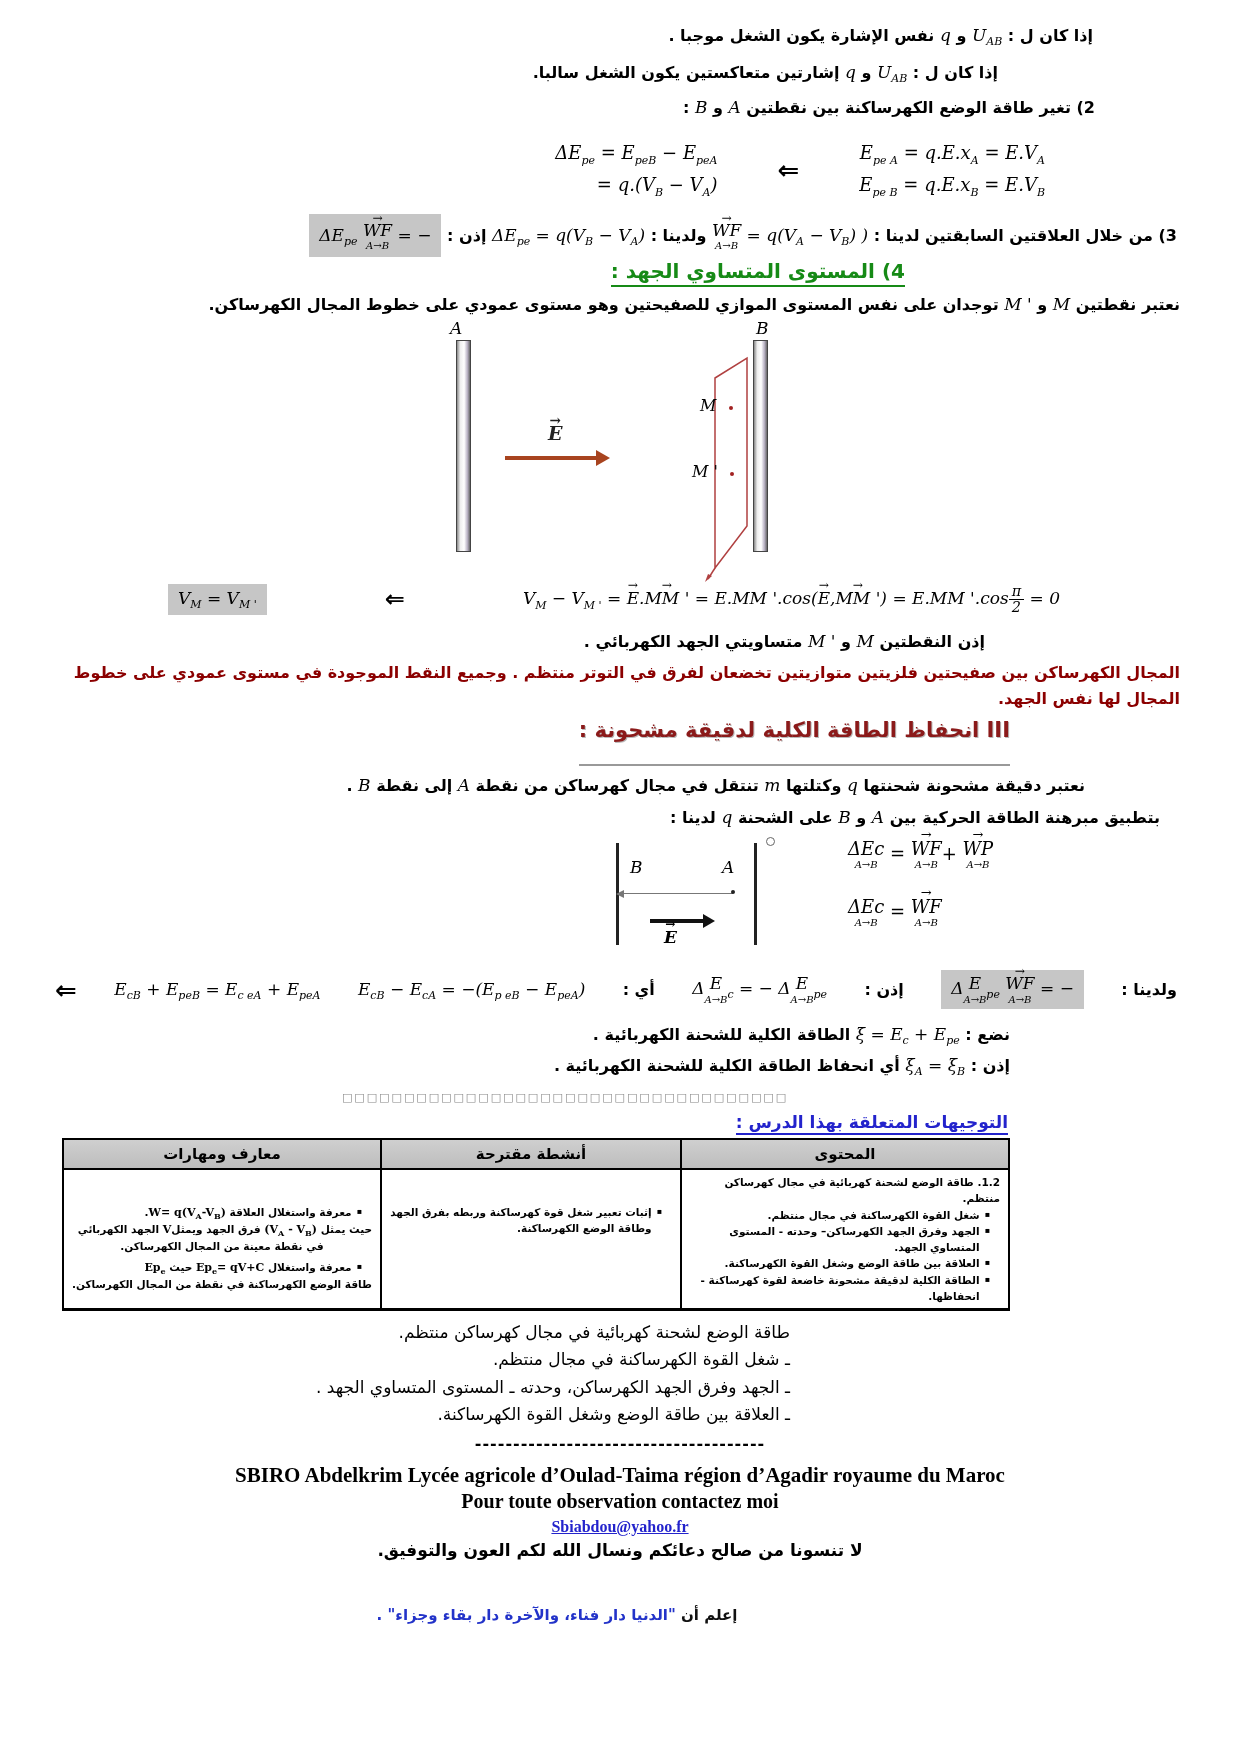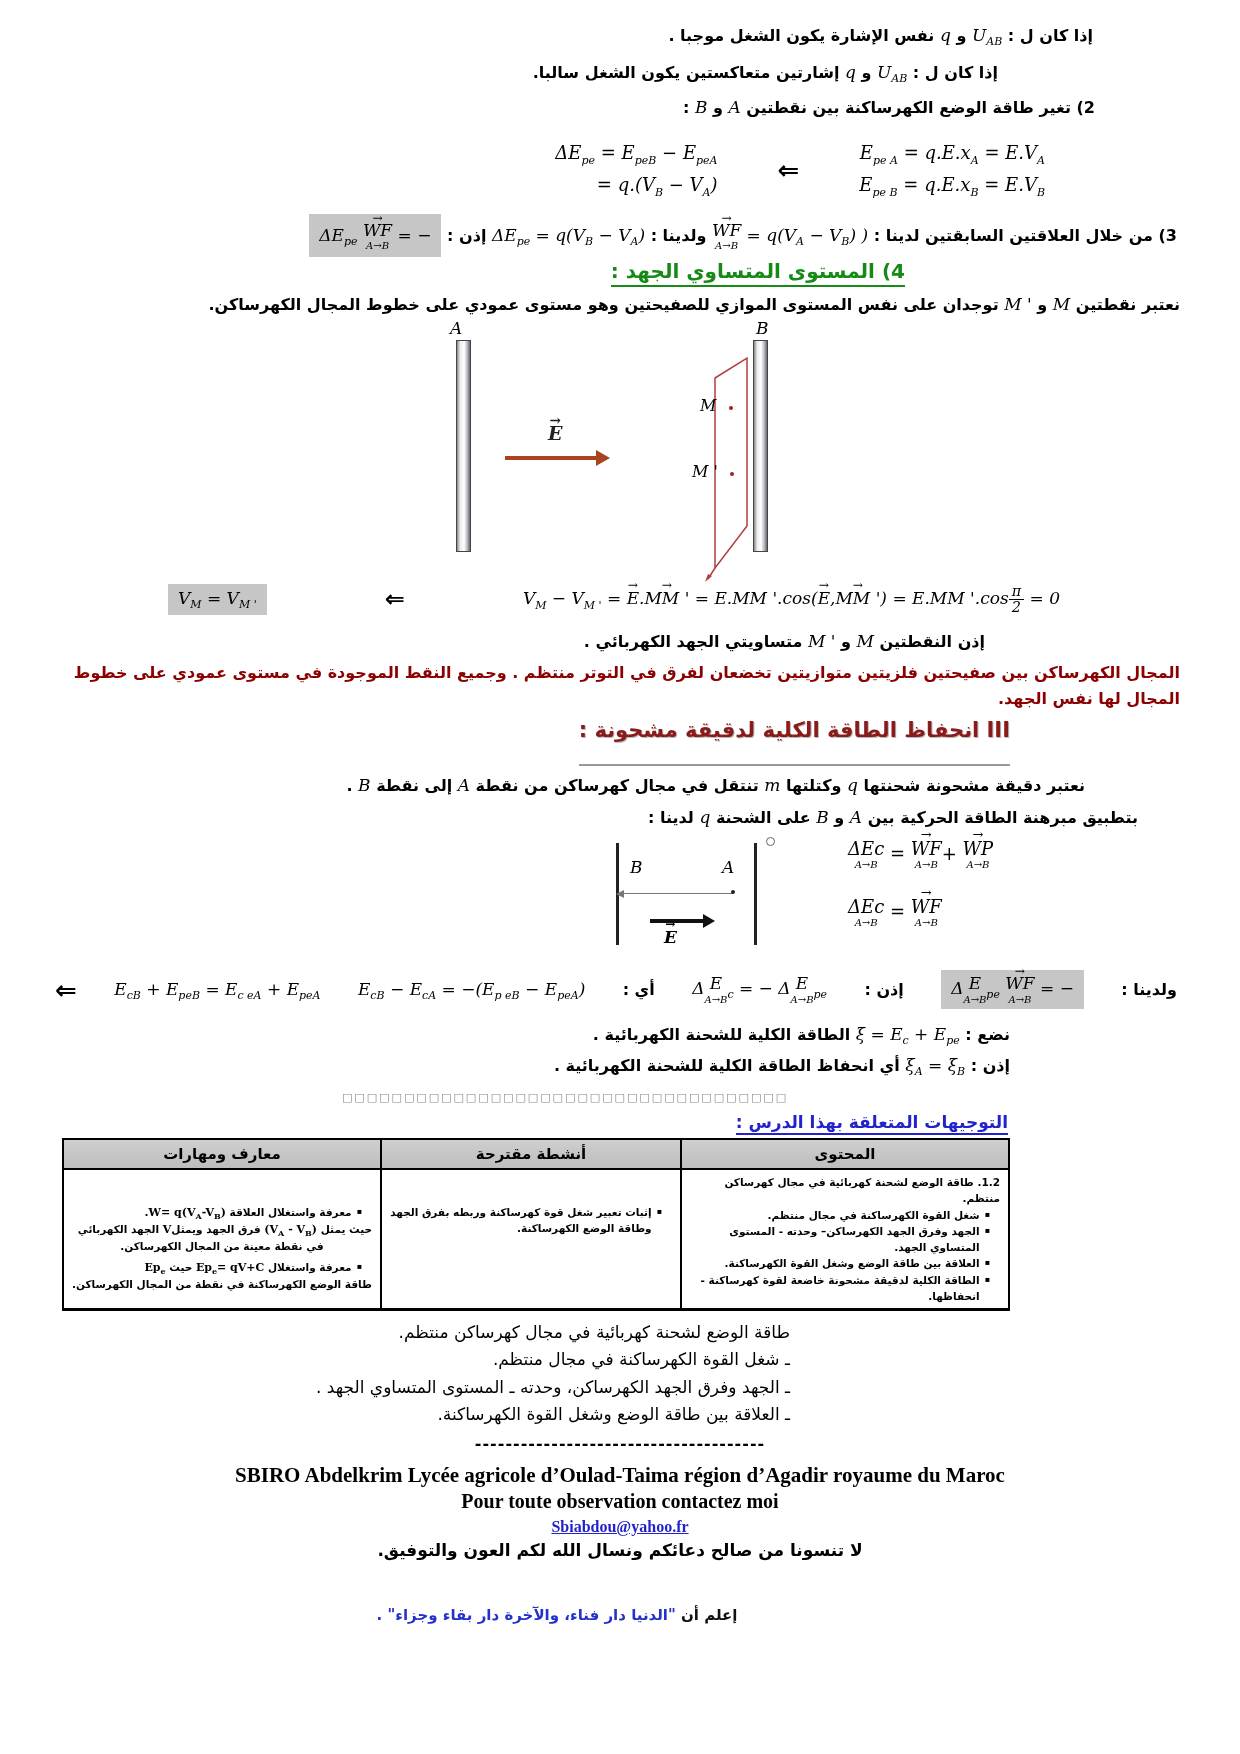--- a/index.html
+++ b/index.html
@@ -41,21 +41,21 @@
   .elabel1{position:absolute;left:548px;top:102px;font-family:"DejaVu Serif",serif;font-style:italic;font-weight:bold;font-size:19px;color:#222;}
   
   .vmline{direction:rtl;display:flex;align-items:center;justify-content:space-between;padding:0 180px 0 168px;margin-top:6px;height:46px;}
   .vmline .bigarrow{font-size:24px;}
   
   .iden{margin:6px 255px 0 0;}
   .rednote{margin:4px 60px 0 70px;color:#8b0000;line-height:1.65;}
   .hiii{margin:6px 230px 0 0;text-align:right;}
   .hiii span{display:inline-block;font-size:21px;font-weight:bold;color:#8b1a1a;text-shadow:1px 1px 0 #b9b9b9;border-bottom:2px solid #999;padding-bottom:22px;}
   .p13{margin:6px 155px 0 0;}
-  .p14{margin:4px 102px 0 0;}
+  .p14{margin:4px 80px 0 0;}
   
   .diagram2{position:relative;height:120px;margin-top:6px;direction:ltr;}
   .bar2{position:absolute;top:6px;width:3px;height:102px;background:#222;}
   .grayline{position:absolute;left:623px;top:56px;width:110px;height:1px;background:#777;}
   .grayline::before{content:"";position:absolute;left:-7px;top:-3px;border-right:8px solid #777;border-top:4px solid transparent;border-bottom:4px solid transparent;}
   .dot2{position:absolute;left:731px;top:53px;width:4px;height:4px;border-radius:50%;background:#222;}
   .boldarrow{position:absolute;left:650px;top:82px;width:54px;height:4px;background:#111;}
   .boldarrow::after{content:"";position:absolute;right:-11px;top:-5px;border-left:12px solid #111;border-top:7px solid transparent;border-bottom:7px solid transparent;}
   .elabel2{position:absolute;left:664px;top:90px;font-family:"DejaVu Serif",serif;font-style:italic;font-weight:bold;font-size:17px;}
   .smallcircle{position:absolute;left:766px;top:0px;width:7px;height:7px;border:1px solid #666;border-radius:50%;}

